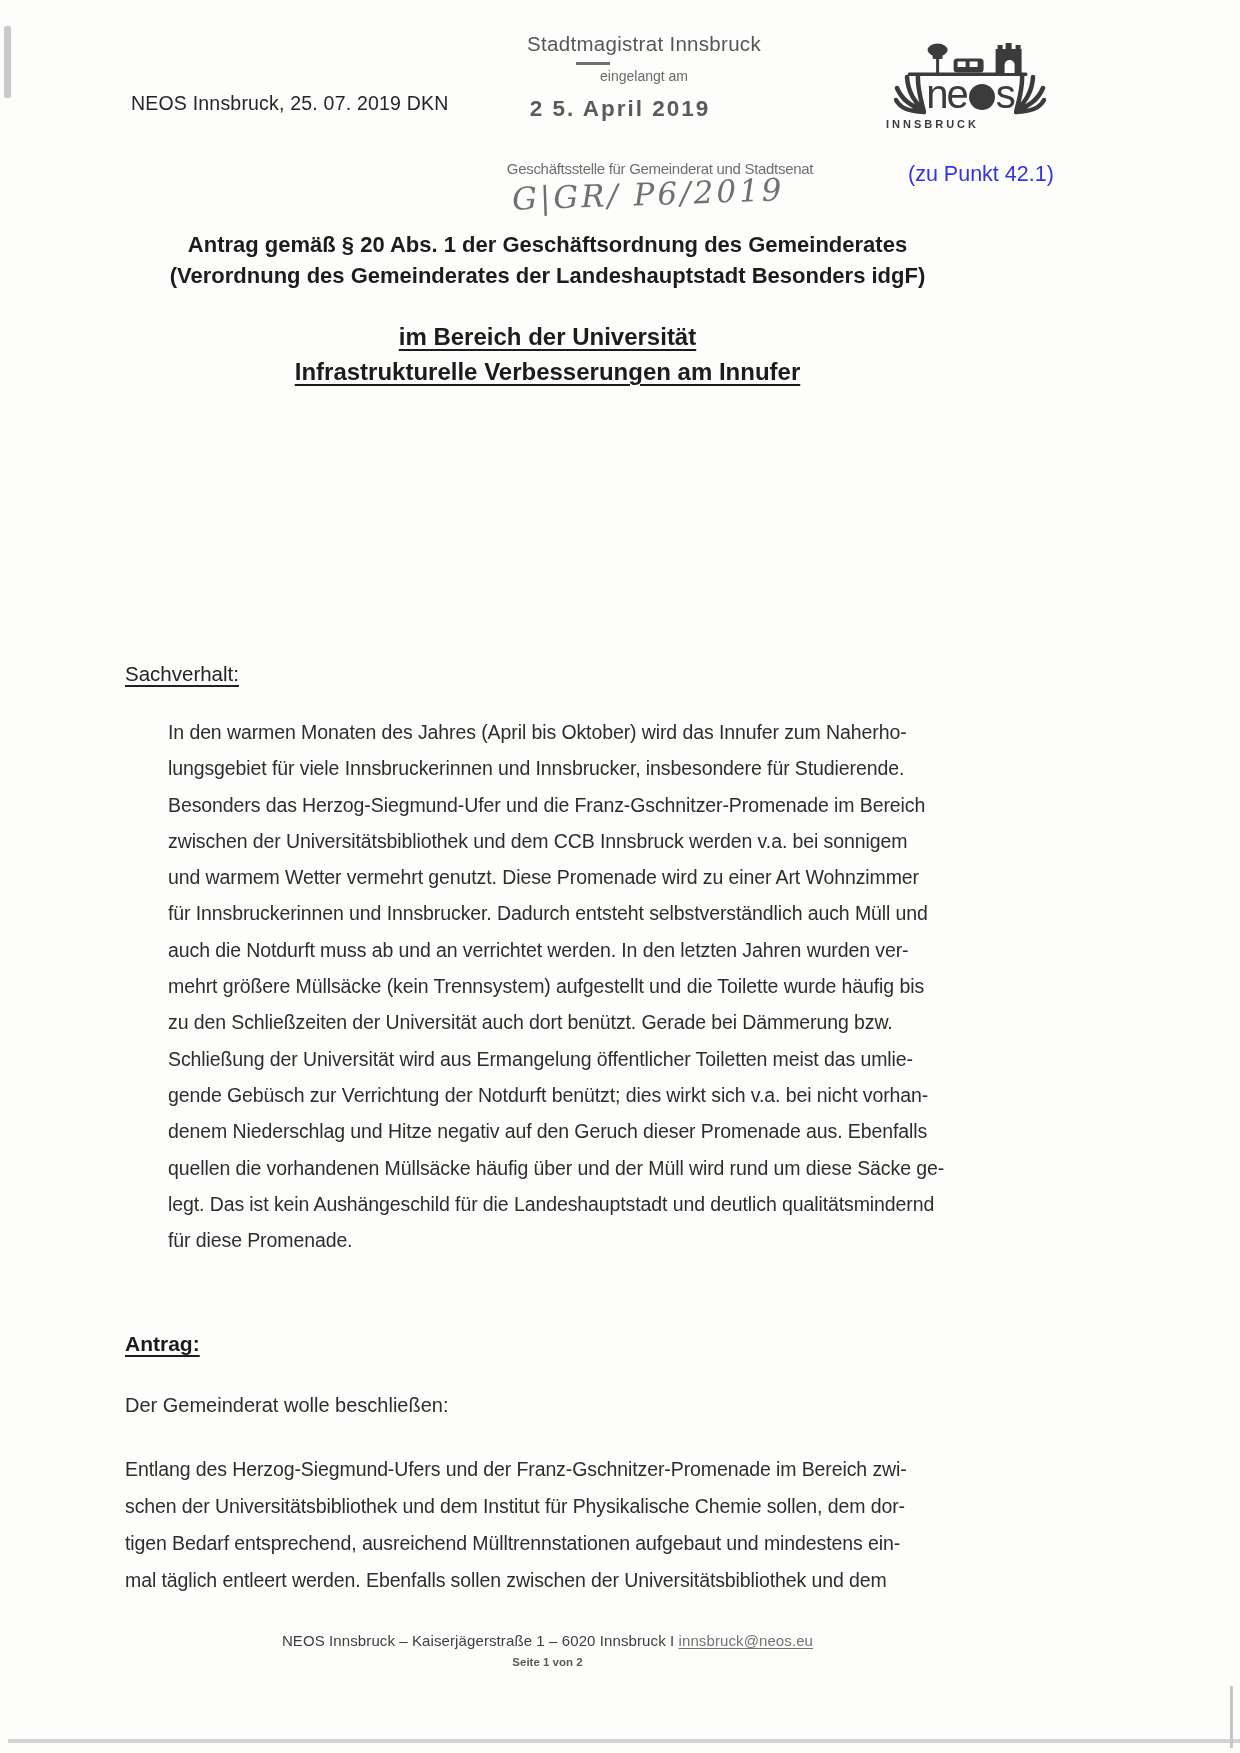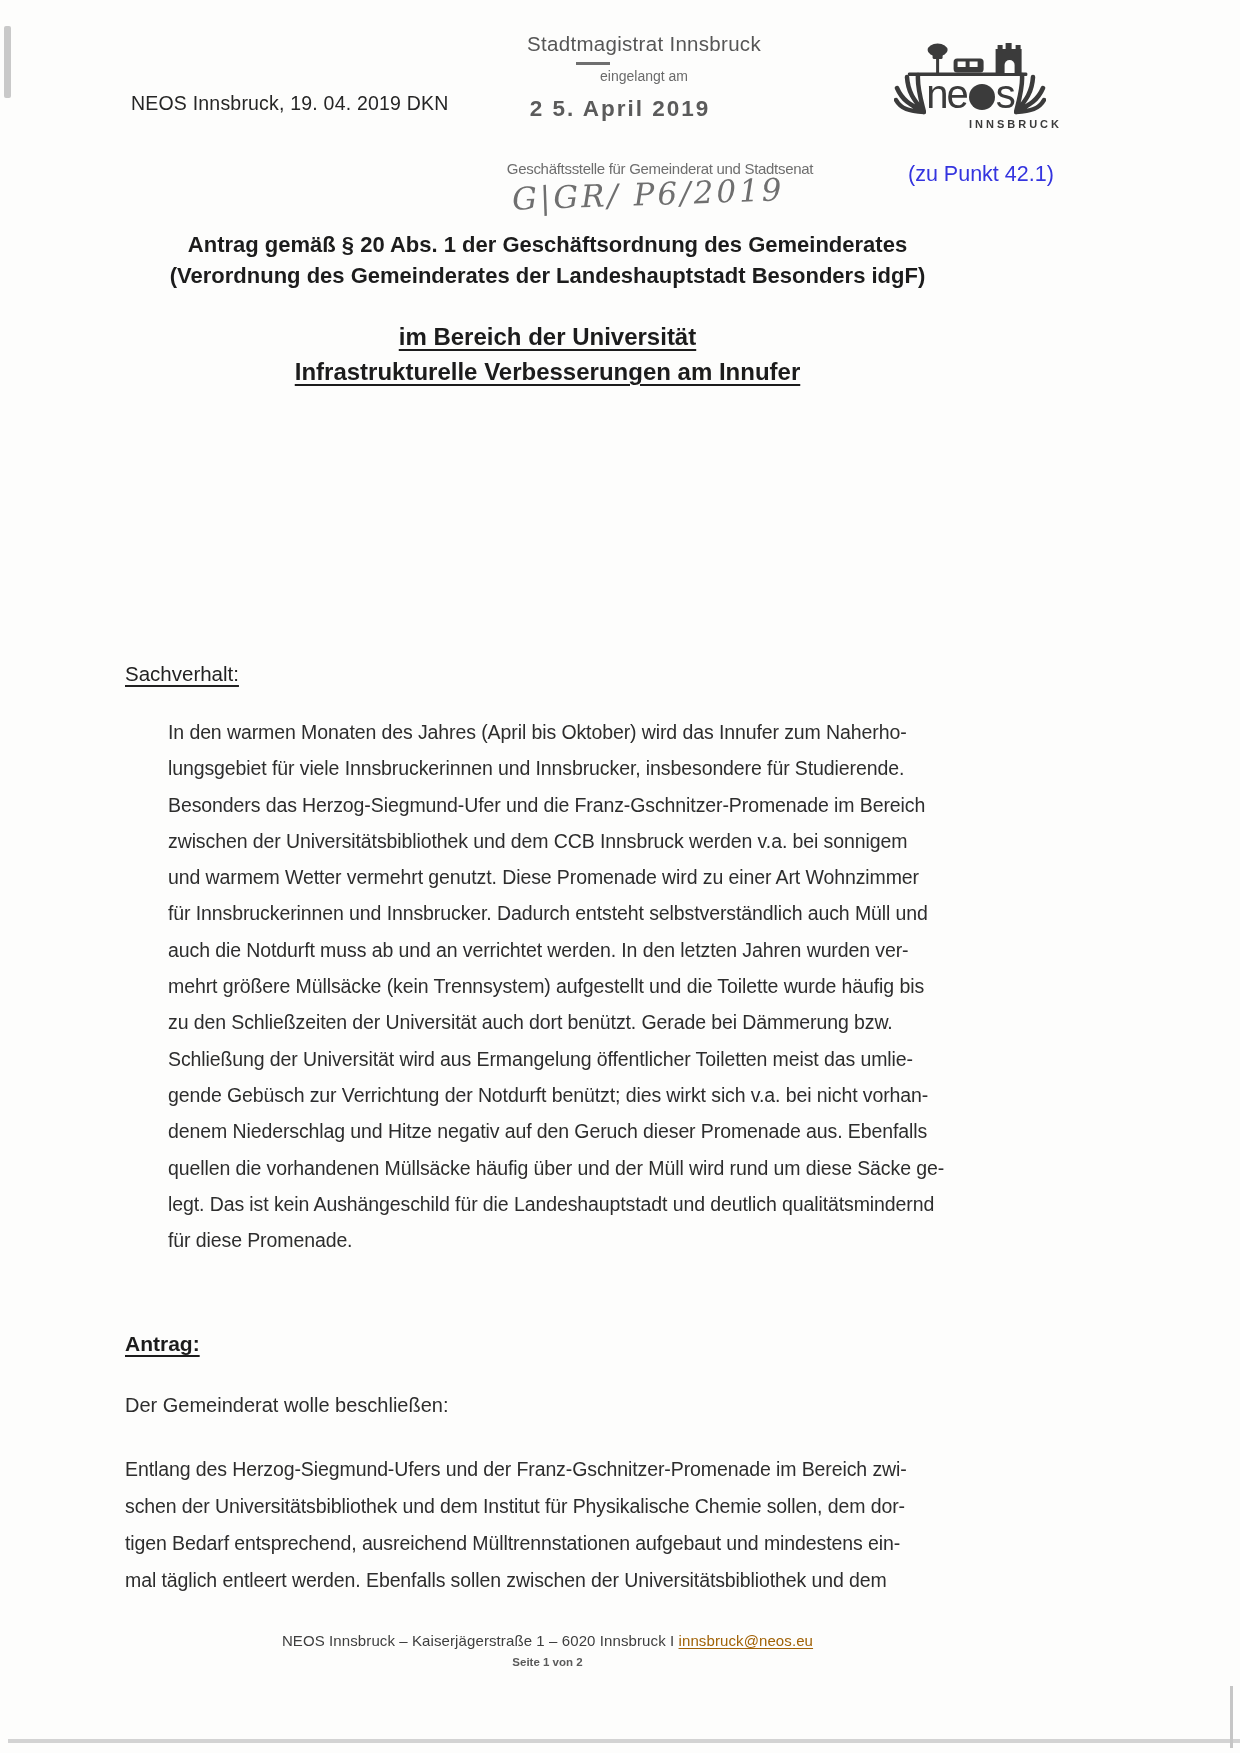--- a/index.html
+++ b/index.html
@@ -27,21 +27,21 @@
   .stamp-hand{position:absolute;top:146px;left:72px;font-size:31px;color:#6f6f6f;
     font-family:"DejaVu Serif",serif;font-style:italic;letter-spacing:3px;transform:rotate(-2deg);white-space:nowrap;}
 
   
   .logo{position:absolute;left:882px;top:46px;width:176px;height:92px;}
   .logo-skyline{position:absolute;left:50%;top:-4px;transform:translateX(-52%);}
   .logo-brandrow{position:absolute;top:26px;left:0;width:100%;display:flex;justify-content:center;align-items:center;}
   .logo-word{font-weight:400;font-size:40px;letter-spacing:-2px;color:#3b3b3b;line-height:40px;}
   .logo-dot{display:inline-block;width:26px;height:26px;border-radius:50%;background:#3b3b3b;margin:0 1px 0 2px;transform:translateY(3px);}
   .logo-wing{flex:0 0 auto;}
-  .logo-city{position:absolute;top:72px;left:0;width:100%;text-align:right;
+  .logo-city{position:absolute;top:72px;left:0;width:100%;text-align:left;
     font-size:11px;font-weight:bold;letter-spacing:3px;color:#3b3b3b;padding-left:4px;}
 
   .point-ref{position:absolute;left:908px;top:162px;width:220px;font-size:21.5px;}
 
   .heading{position:absolute;left:125px;top:229px;width:845px;text-align:center;
     font-weight:bold;font-size:22px;line-height:31px;color:#1c1c1c;}
   .doc-title{position:absolute;left:125px;top:319px;width:845px;text-align:center;
     font-weight:bold;font-size:24px;line-height:35px;color:#1c1c1c;}
   .doc-title div{text-decoration:underline;text-decoration-thickness:2px;text-underline-offset:4px;}
 
@@ -50,32 +50,32 @@
   .section-label{position:absolute;left:125px;font-size:20.5px;color:#222;
     text-decoration:underline;text-underline-offset:4px;}
   .sachverhalt-label{top:662px;}
   .body-text{position:absolute;left:125px;top:714px;width:940px;line-height:36.3px;margin-left:43px;}
   .antrag-label{top:1332px;font-weight:bold;font-size:21px;color:#1c1c1c;text-decoration-thickness:2px;}
   .antrag-intro{position:absolute;left:125px;top:1394px;font-size:20px;}
   .antrag-text{position:absolute;left:125px;top:1451px;width:945px;line-height:37px;}
 
   .footer{position:absolute;left:125px;top:1632px;width:845px;text-align:center;
     font-size:15px;color:#3e3e3e;letter-spacing:.1px;}
-  .footer-email{text-decoration:underline;text-underline-offset:2px;color:#a16207;text-align:center;}
+  .footer-email{text-decoration:underline;text-underline-offset:2px;color:#737373;text-align:center;}
   .page-indicator{position:absolute;left:125px;top:1656px;width:845px;text-align:center;
     font-size:11.5px;color:#5a5a5a;font-weight:bold;}
 </style>
 </head>
 <body>
 
 <div class="page">
 
   <div class="artifact edge-left"></div>
 
-  <div class="ref-line">NEOS Innsbruck, 19. 04. 2019 DKN</div>
+  <div class="ref-line">NEOS Innsbruck, 25. 07. 2019 DKN</div>
 
   <div class="stamp">
     <div class="stamp-title">Stadtmagistrat Innsbruck</div>
     <div class="stamp-underline"></div>
     <div class="stamp-sub">eingelangt am</div>
     <div class="stamp-date">2 5. April  2019</div>
     <div class="stamp-office">Geschäftsstelle für Gemeinderat und Stadtsenat</div>
     <div class="stamp-hand">G|GR/ P6/2019</div>
   </div>
 

